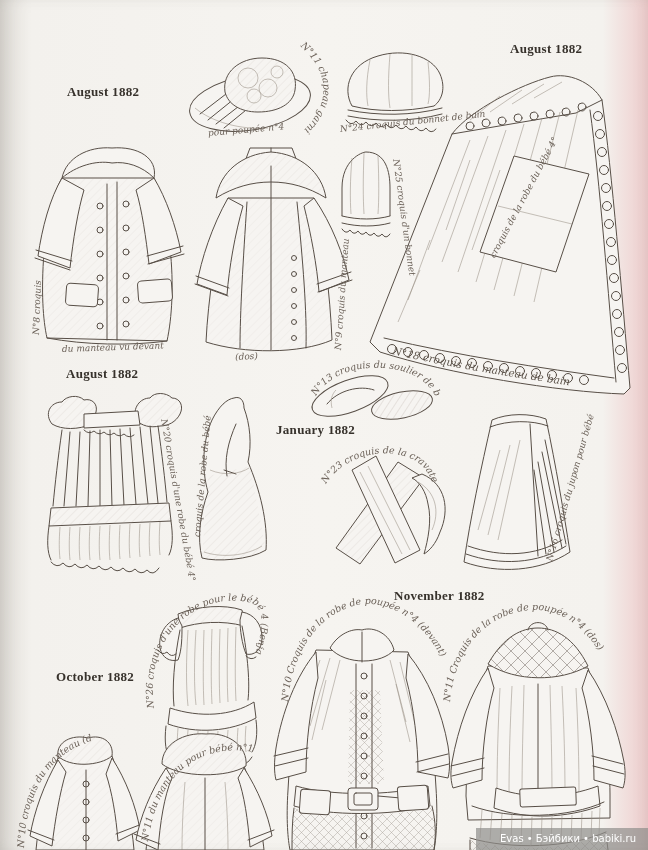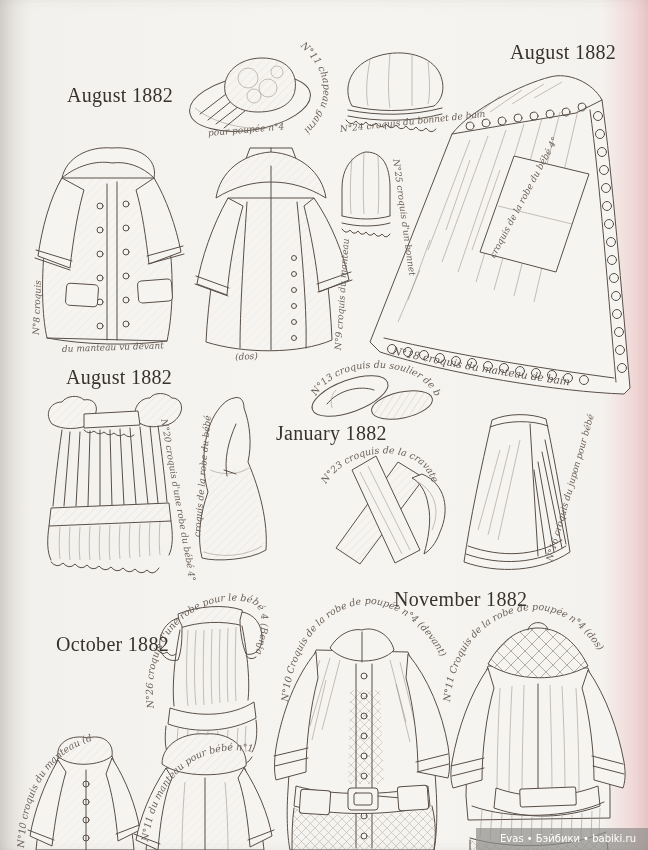--- a/index.html
+++ b/index.html
@@ -7,21 +7,21 @@
     position:relative;width:648px;height:850px;overflow:hidden;
     background:linear-gradient(90deg,#e8e5e0 0,#f3f1ed 5%,#f6f4f0 50%,#f4f2ee 93%,#ecc 100%),#f4f2ee;
     background-color:#f4f2ee;
     font-family:"Liberation Serif",serif;
   }
   .page::after{ 
     content:"";position:absolute;inset:0;pointer-events:none;
     box-shadow:inset 18px 0 26px -18px rgba(90,85,78,.35), inset -8px 0 18px -12px rgba(120,115,108,.25);
   }
   .date-label{
-    position:absolute;font-size:20px;font-weight:400;color:#37322c;
+    position:absolute;font-size:13px;font-weight:700;color:#37322c;
     letter-spacing:.3px;white-space:nowrap;
   }
   .caption{
     position:absolute;font-family:"DejaVu Serif",serif;font-style:italic;
     font-size:9px;color:#6b6158;white-space:nowrap;transform-origin:left center;
   }
   svg{position:absolute;left:0;top:0;}
   .ink{stroke:#584f47;fill:none;stroke-width:1;stroke-linecap:round;stroke-linejoin:round;}
   .ink-f{stroke:#584f47;fill:#f6f4f1;stroke-width:1;stroke-linejoin:round;}
   .soft{stroke:#948a7e;fill:none;stroke-width:.7;opacity:.75;}
@@ -332,21 +332,21 @@
     <text class="handtext"><textPath href="#capSCB">N°11 du manteau pour bébé n°1 (dos)</textPath></text>
     <text class="handtext"><textPath href="#capBDF">N°10 Croquis de la robe de poupée n°4 (devant)</textPath></text>
     <text class="handtext"><textPath href="#capBDB">N°11 Croquis de la robe de poupée n°4 (dos)</textPath></text>
   </svg>
 
   <span class="date-label" style="left:67px;top:84px;">August 1882</span>
   <span class="date-label" style="left:510px;top:41px;">August 1882</span>
   <span class="date-label" style="left:66px;top:366px;">August 1882</span>
   <span class="date-label" style="left:276px;top:422px;">January 1882</span>
   <span class="date-label" style="left:394px;top:588px;">November 1882</span>
-  <span class="date-label" style="left:56px;top:633px;">October 1882</span>
+  <span class="date-label" style="left:56px;top:669px;">October 1882</span>
 
   <span class="caption" style="left:208px;top:128px;transform:rotate(-5deg);">pour poupée n°4</span>
   <span class="caption" style="left:340px;top:124px;transform:rotate(-6deg);">N°24 croquis du bonnet de bain</span>
   <span class="caption" style="left:492px;top:252px;transform:rotate(-62deg);">croquis de la robe du bébé 4°</span>
   <span class="caption" style="left:36px;top:330px;transform:rotate(-88deg);">N°8 croquis</span>
   <span class="caption" style="left:62px;top:344px;transform:rotate(-2deg);">du manteau vu devant</span>
   <span class="caption" style="left:338px;top:345px;transform:rotate(-86deg);">N°9 croquis du manteau</span>
   <span class="caption" style="left:235px;top:352px;transform:rotate(-3deg);">(dos)</span>
   <span class="caption" style="left:396px;top:154px;transform:rotate(82deg);">N°25 croquis d'un bonnet</span>
   <span class="caption" style="left:164px;top:414px;transform:rotate(80deg);">N°20 croquis d'une robe du bébé 4°</span>

